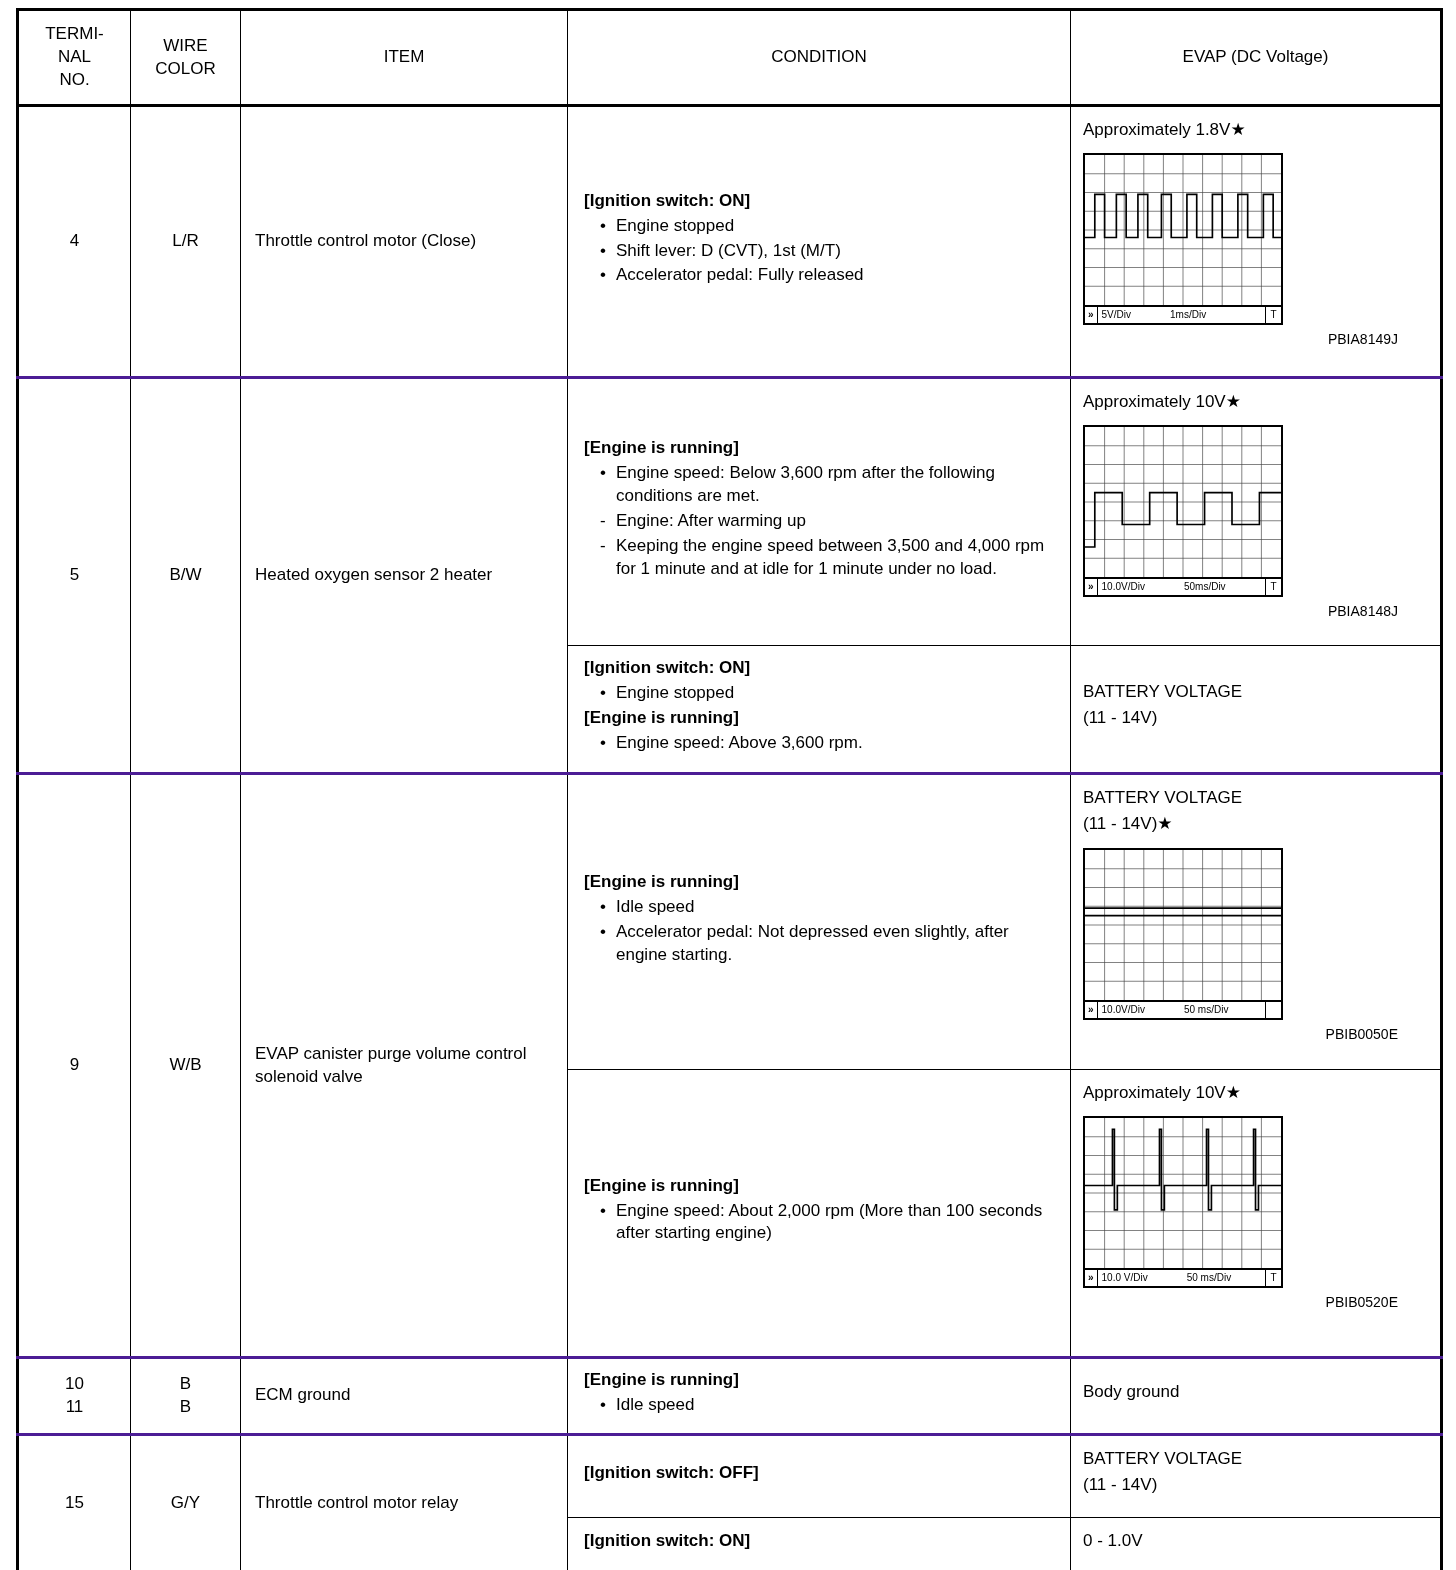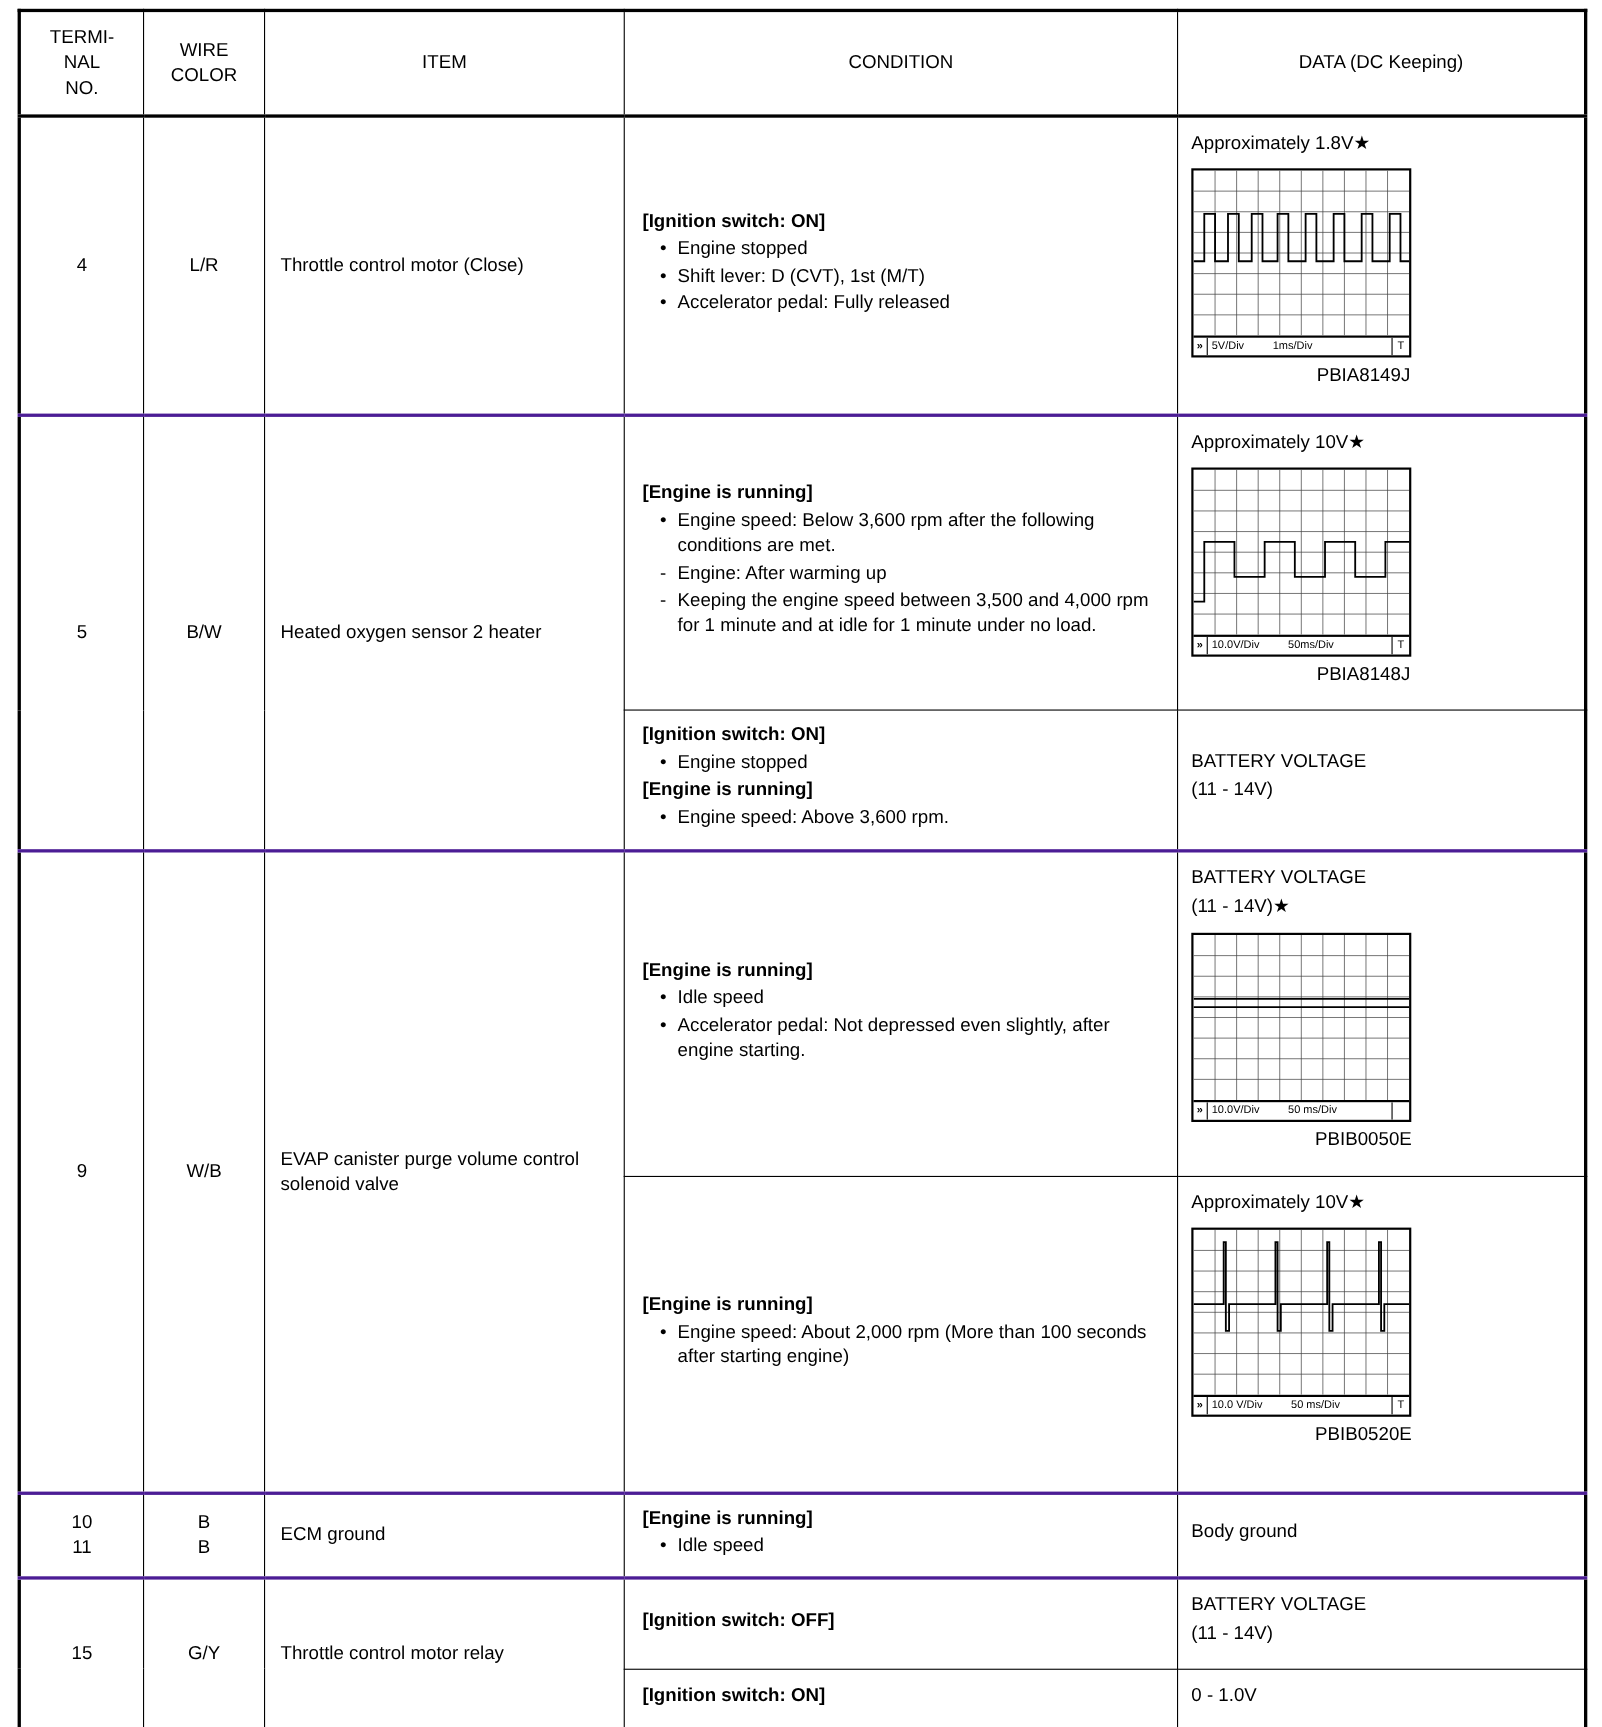--- a/index.html
+++ b/index.html
@@ -38,23 +38,23 @@
 
   .d-label { margin: 2px 0 10px 2px; white-space: pre-line; line-height: 1.55; }
   .scope { width: 200px; border: 2px solid #000; margin-left: 2px; background: #fff; }
   .scope-svg { display: block; width: 100%; height: 150px; }
   .grid-line { stroke: #444; stroke-width: 0.7; fill: none; }
   .wave { stroke: #000; stroke-width: 1.7; fill: none; }
   .scope-bar { display: flex; align-items: stretch; border-top: 2px solid #000;
     font-size: 10px; line-height: 16px; height: 18px; overflow: hidden; }
   .sb-arrow { border-right: 1px solid #000; padding: 0 3px; font-weight: bold; }
   .sb-v { padding: 0 6px 0 4px; white-space: nowrap; }
-  .sb-h { margin-left: 20px; white-space: nowrap; }
+  .sb-h { margin-left: 33px; white-space: nowrap; }
   .sb-t { border-left: 1px solid #000; width: 16px; text-align: center; margin-left: auto; }
-  .ref { text-align: center; padding: 5px 34px 0 0; font-size: 17px; }
+  .ref { text-align: right; padding: 5px 34px 0 0; font-size: 14px; }
 </style>
 </head>
 <body>
 
 <div class="page">
 <table class="tt">
   <colgroup>
     <col style="width:113px">
         <col style="width:110px">
         <col style="width:327px">
@@ -63,21 +63,21 @@
   </colgroup>
   <thead>
     <tr class="rh-head">
       <th>TERMI-
 NAL
 NO.</th>
       <th>WIRE
 COLOR</th>
       <th>ITEM</th>
       <th>CONDITION</th>
-      <th>DATA (DC Keeping)</th>
+      <th>EVAP (DC Voltage)</th>
     </tr>
   </thead>
   <tbody>
 
     <tr class="rh-1 grp">
       <td class="c-term">4</td>
       <td class="c-wire">L/R</td>
       <td class="c-item">Throttle control motor (Close)</td>
       <td class="c-cond">
         <div class="c-head">[Ignition switch: ON]</div>

